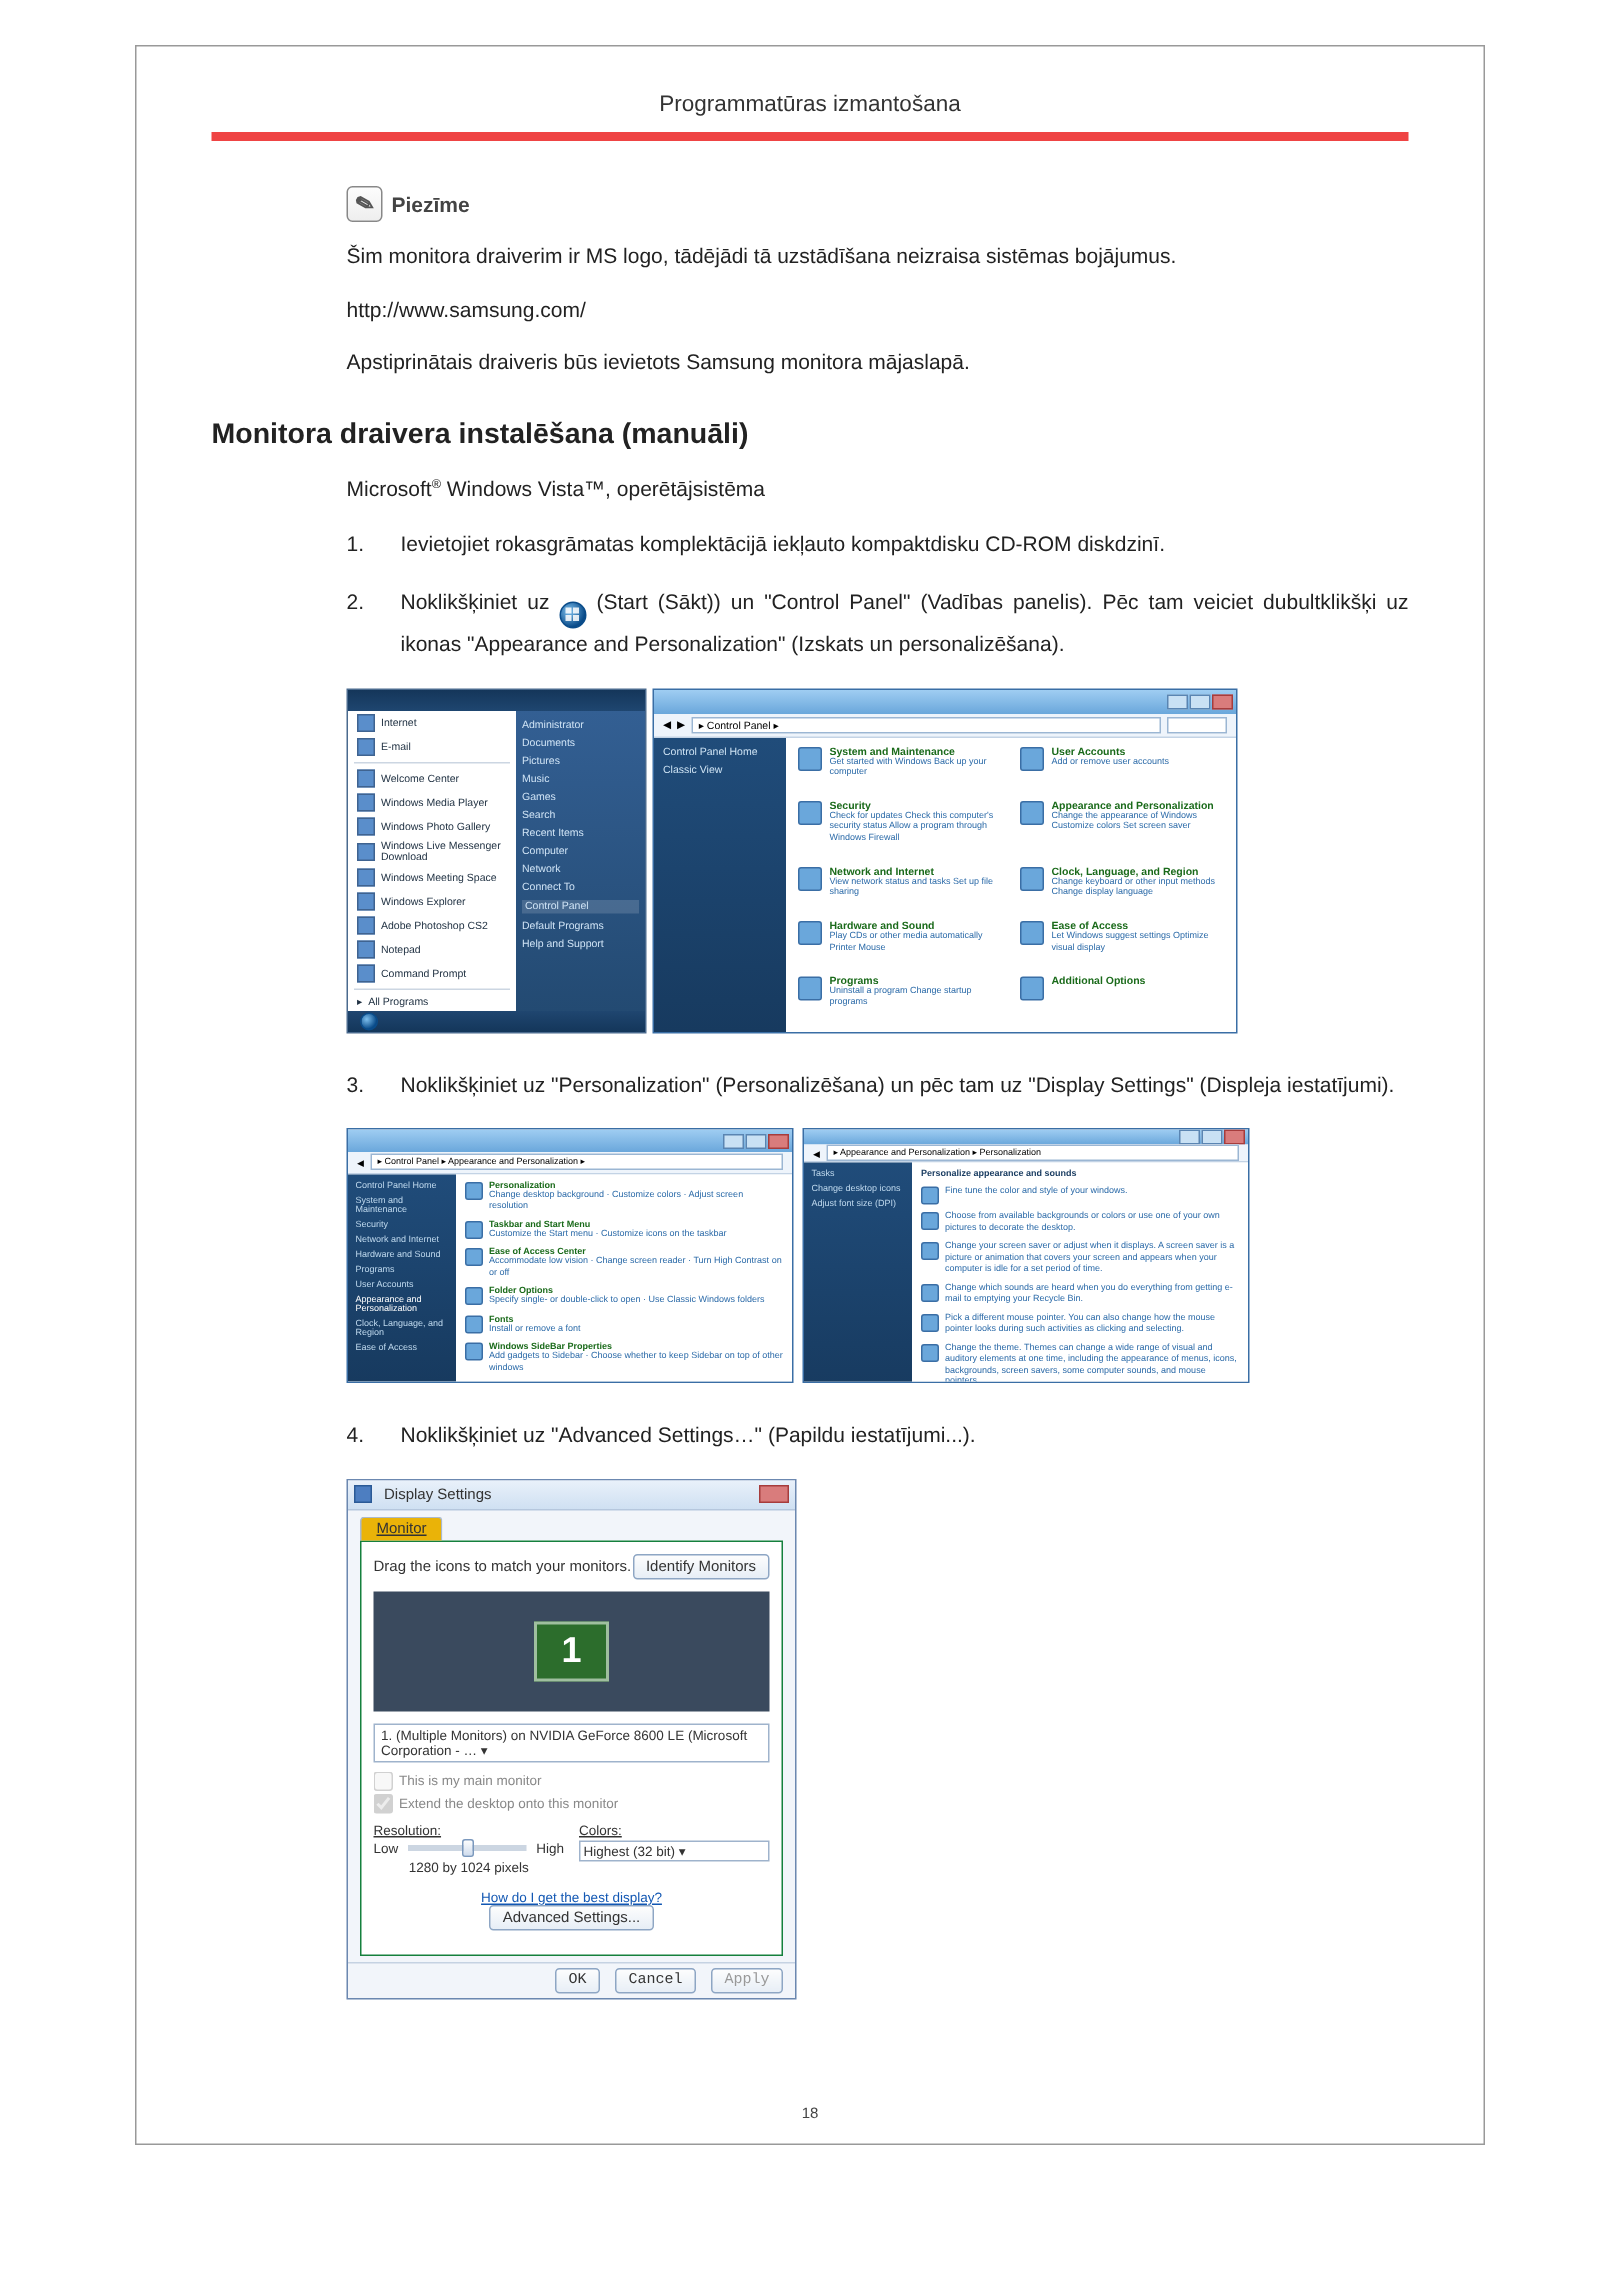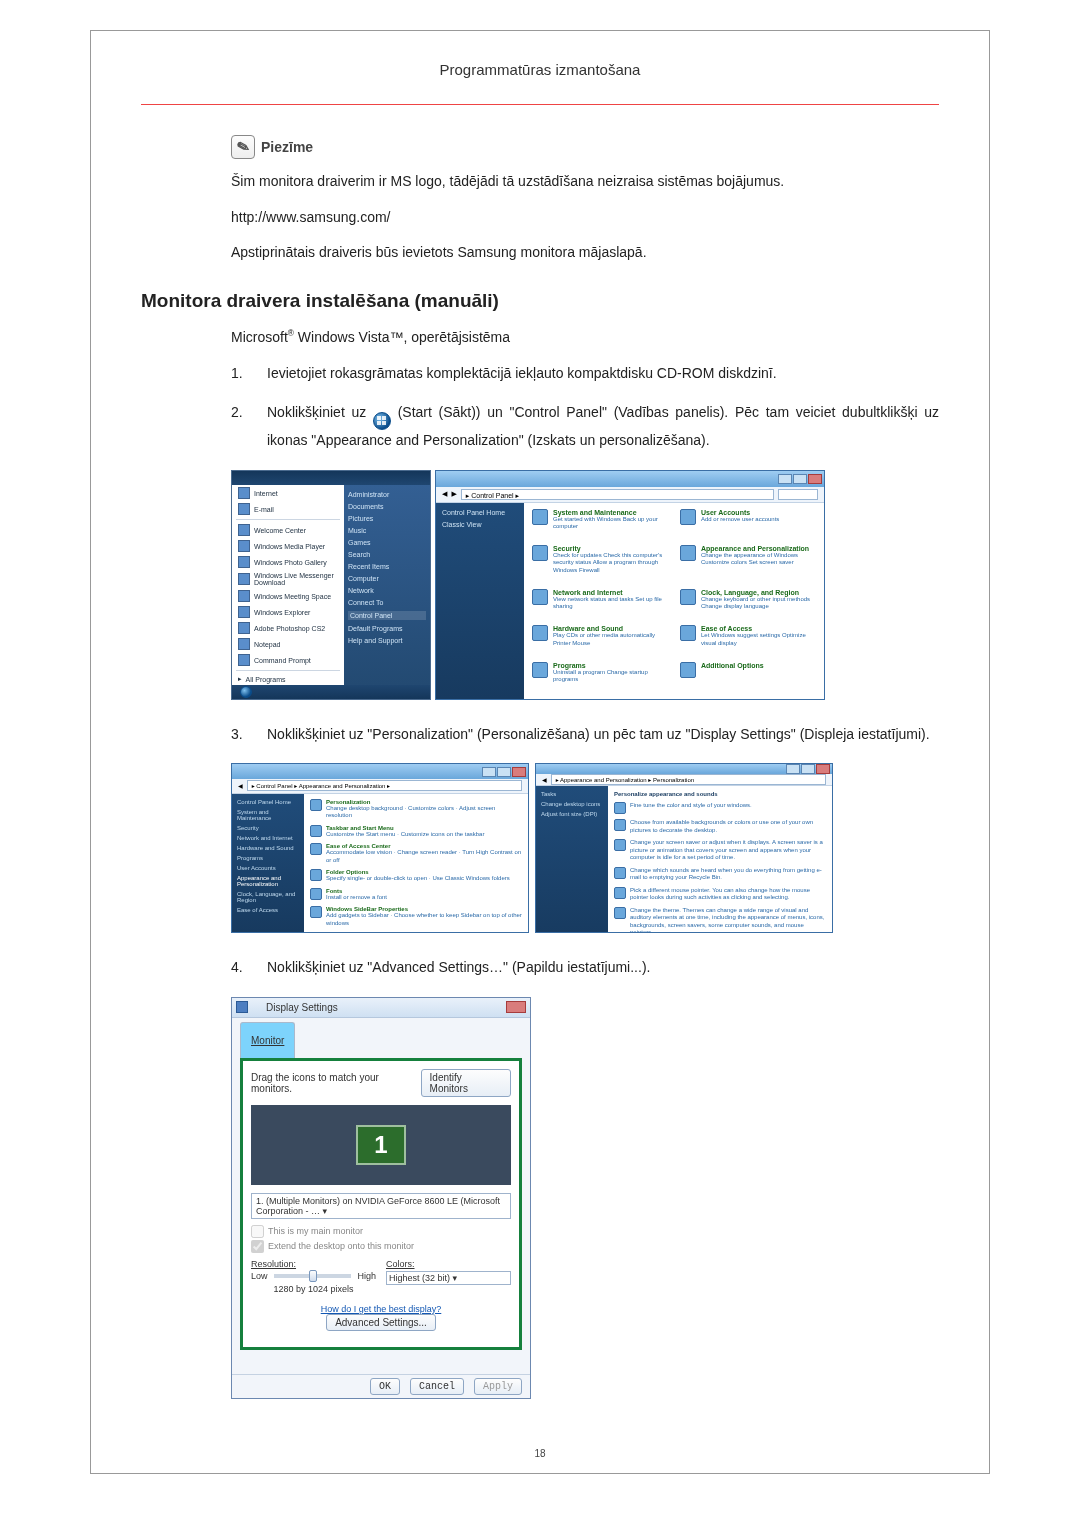--- a/index.html
+++ b/index.html
@@ -18,22 +18,22 @@
       border: 1px solid #999;
       margin: 30px 90px;
       padding: 30px 50px 50px 50px;
       min-height: 1400px;
       position: relative;
     }
     .doc-header {
       text-align: center;
       font-size: 15px;
       color: #333;
-      padding-bottom: 26px;
-      border-bottom: 1px solid #ef4444;
+      padding-bottom: 10px;
+      border-bottom: 6px solid #ef4444;
       margin-bottom: 30px;
     }
     .note-block {
       margin-left: 90px;
       margin-bottom: 24px;
     }
     .note-heading {
       display: flex;
       align-items: center;
       gap: 6px;
@@ -329,28 +329,28 @@
     .ds-title .winbtn {
       width: 20px; height: 12px; background: #d97c7c; border: 1px solid #a63c3c;
     }
     .ds-tab {
       padding: 4px 8px 0 8px;
     }
     .ds-tab .tab {
       display: inline-block;
       border: 1px solid #aab9cc;
       border-bottom: none;
-      background: #7dd3fc;
-      padding: 12px 10px;
+      background: #eab308;
+      padding: 2px 10px;
       border-radius: 3px 3px 0 0;
       text-decoration: underline;
     }
     .ds-panel {
-      margin: 0 8px 24px 8px;
-      border: 3px solid #15803d;
+      margin: 0 8px 4px 8px;
+      border: 1px solid #15803d;
       background: #fff;
       padding: 8px;
     }
     .ds-row {
       display: flex;
       justify-content: space-between;
       align-items: center;
       margin-bottom: 8px;
     }
     .ds-btn {
@@ -806,21 +806,21 @@
   <div class="steps">
     <div class="step">
       <div class="step-num">4.</div>
       <div class="step-body">Noklikšķiniet uz "Advanced Settings…" (Papildu iestatījumi...).</div>
     </div>
   </div>
 
   <div class="figure">
     <div class="display-settings">
       <div class="ds-title">
-        <span style="display:flex;align-items:center;gap:18px;">
+        <span style="display:flex;align-items:center;gap:8px;">
           <span style="width:12px;height:12px;background:#4d7ec1;border:1px solid #2b5a96;"></span>
           <span>Display Settings</span>
         </span>
         <span class="winbtn"></span>
       </div>
       <div class="ds-tab">
         <span class="tab">Monitor</span>
       </div>
       <div class="ds-panel">
         <div class="ds-row">

